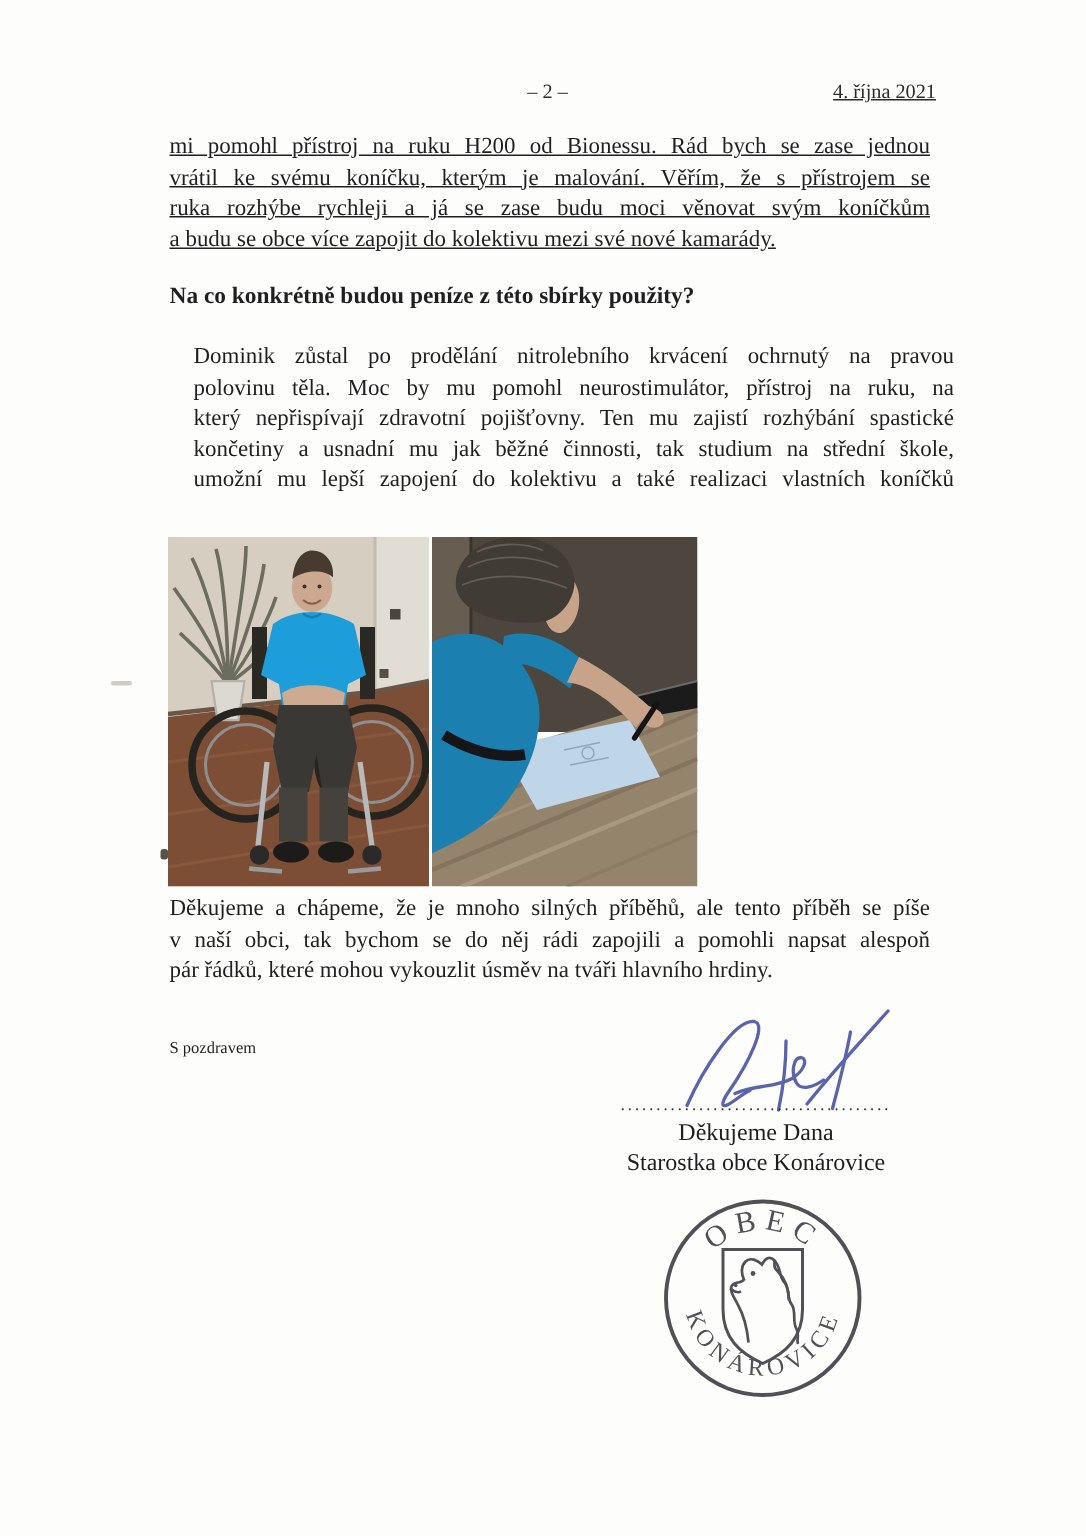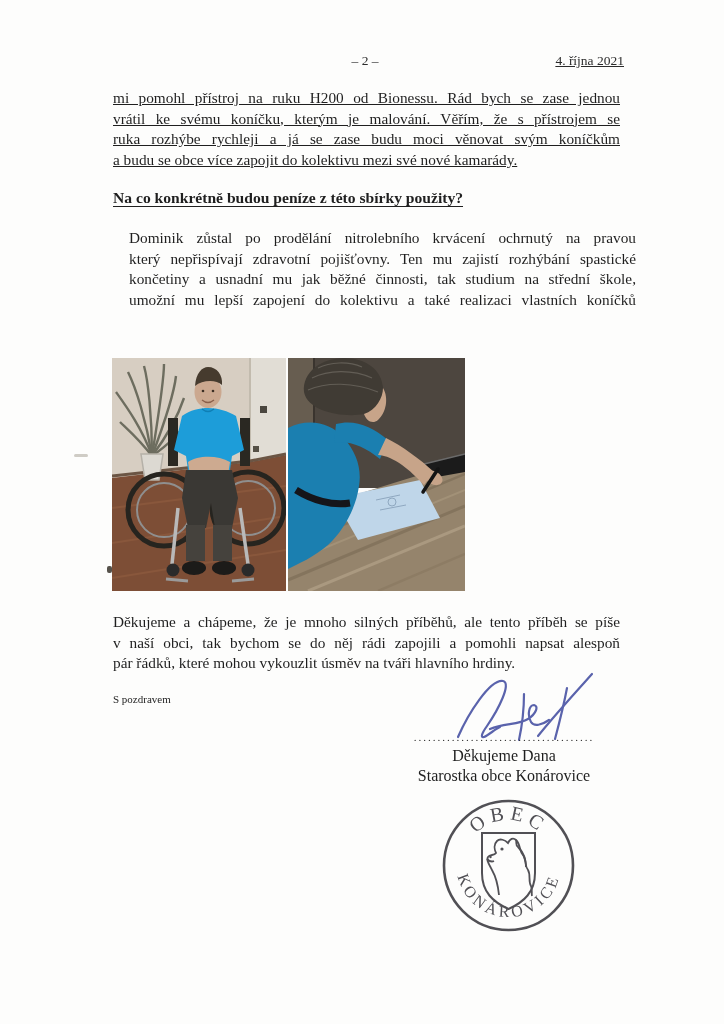--- a/index.html
+++ b/index.html
@@ -8,21 +8,21 @@
     font-family:"Liberation Serif","DejaVu Serif",serif;color:#1f1f1f;
     overflow:hidden;
   }
   .abs{position:absolute;}
   .hdr{font-size:13.5px;color:#2b2b2b;}
   .textcol{left:113px;width:507px;}
   .para{font-size:15.3px;line-height:20.6px;}
   .tline{text-align:justify;text-align-last:justify;white-space:nowrap;}
   .tline-last{text-align-last:left;}
   .heading{
-    font-size:15.6px;font-weight:700;text-decoration:underline;
+    font-size:15.6px;font-weight:700;
     text-underline-offset:3px;white-space:nowrap;
   }
   .closing{font-size:11px;text-align:right;}
   .dotted{
     font-size:11px;letter-spacing:2px;color:#2a2a2a;white-space:nowrap;
     font-family:"Liberation Serif",serif;
   }
   .sigblock{width:200px;text-align:center;font-size:16px;line-height:20px;}
   .photo{top:358px;height:233px;}
   .photo svg{display:block;}
@@ -41,20 +41,21 @@
       <div class="tline">mi pomohl přístroj na ruku H200 od Bionessu. Rád bych se zase jednou</div>
       <div class="tline">vrátil ke svému koníčku, kterým je malování. Věřím, že s přístrojem se</div>
       <div class="tline">ruka rozhýbe rychleji a já se zase budu moci věnovat svým koníčkům</div>
       <div class="tline tline-last">a budu se obce více zapojit do kolektivu mezi své nové kamarády.</div>
     </div>
 
   <div class="abs textcol heading" style="top:189px;">Na co konkrétně budou peníze z této sbírky použity?</div>
 
   <div class="abs textcol para" style="top:228px;margin-left:16px;">
       <div class="tline">Dominik zůstal po prodělání nitrolebního krvácení ochrnutý na pravou</div>
+      <div class="tline">polovinu těla. Moc by mu pomohl neurostimulátor, přístroj na ruku, na</div>
       <div class="tline">který nepřispívají zdravotní pojišťovny. Ten mu zajistí rozhýbání spastické</div>
       <div class="tline">končetiny a usnadní mu jak běžné činnosti, tak studium na střední škole,</div>
       <div class="tline">umožní mu lepší zapojení do kolektivu a také realizaci vlastních koníčků</div>
     </div>
 
   <div class="abs artifact2" style="left:74px;top:454px;width:14px;height:3px;border-radius:2px;"></div>
   <div class="abs artifact" style="left:107px;top:566px;width:5px;height:7px;border-radius:2px;"></div>
 
   <div class="abs photo" style="left:112px;width:174px;">
     <svg width="174" height="233" viewBox="0 0 174 233">
@@ -148,21 +149,21 @@
       </g>
       <path d="M76,56 C88,52 95,40 95,30 C101,40 98,55 90,62 C84,67 78,62 76,56 Z" fill="#c7a489"></path>
 
       <path d="M48,66 C66,61 84,68 100,82 L92,101 C76,88 60,82 46,85 Z" fill="#1b7fb0"></path>
       <path d="M98,80 C114,88 132,101 146,114 L136,127 C122,112 106,98 90,97 Z" fill="#c7a489"></path>
       <ellipse cx="146" cy="120" rx="9" ry="6.5" fill="#c7a489" transform="rotate(28 146 120)"></ellipse>
       <line x1="150" y1="111" x2="135" y2="134" stroke="#141414" stroke-width="3.5" stroke-linecap="round"></line>
     </svg>
   </div>
 
-  <div class="abs textcol para" style="top:612px;">
+  <div class="abs textcol para" style="top:596px;">
       <div class="tline">Děkujeme a chápeme, že je mnoho silných příběhů, ale tento příběh se píše</div>
       <div class="tline">v naší obci, tak bychom se do něj rádi zapojili a pomohli napsat alespoň</div>
       <div class="tline tline-last">pár řádků, které mohou vykouzlit úsměv na tváři hlavního hrdiny.</div>
     </div>
 
   <div class="abs closing" style="left:113px;top:693px;">S pozdravem</div>
 
   <div class="abs" style="left:440px;top:666px;">
     <svg width="165" height="82" viewBox="0 0 165 82" fill="none" stroke="#5a63ac" stroke-width="2.2" stroke-linecap="round">
       <path d="M18,71 C28,48 50,13 63,15 C72,17 58,44 47,60 C42,67 40,72 44,71 C49,69 55,63 60,61"></path>

